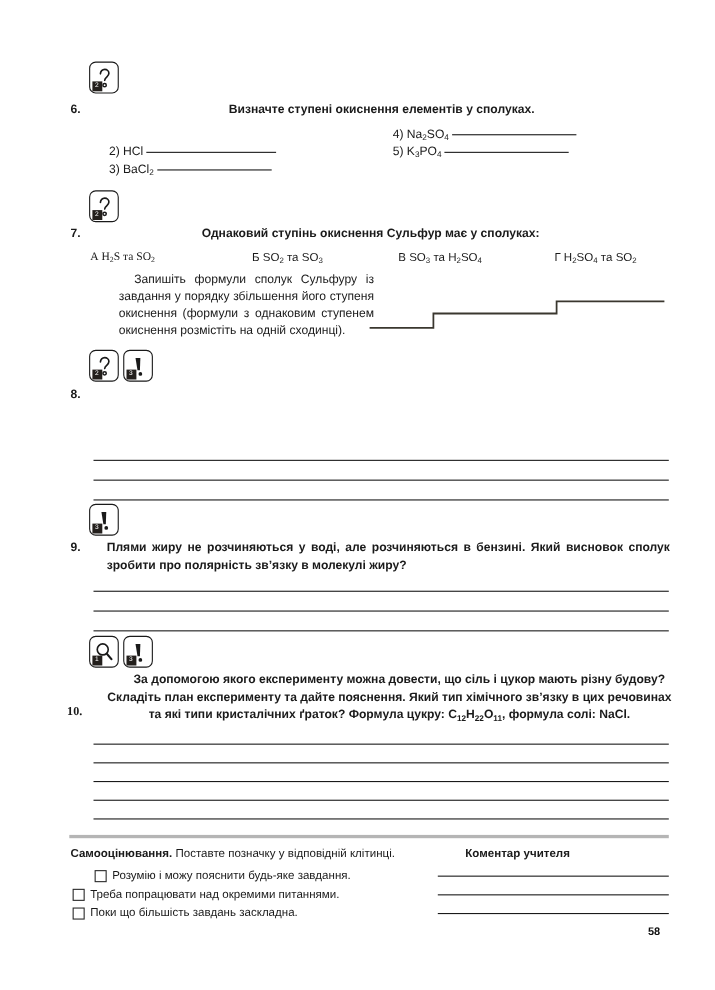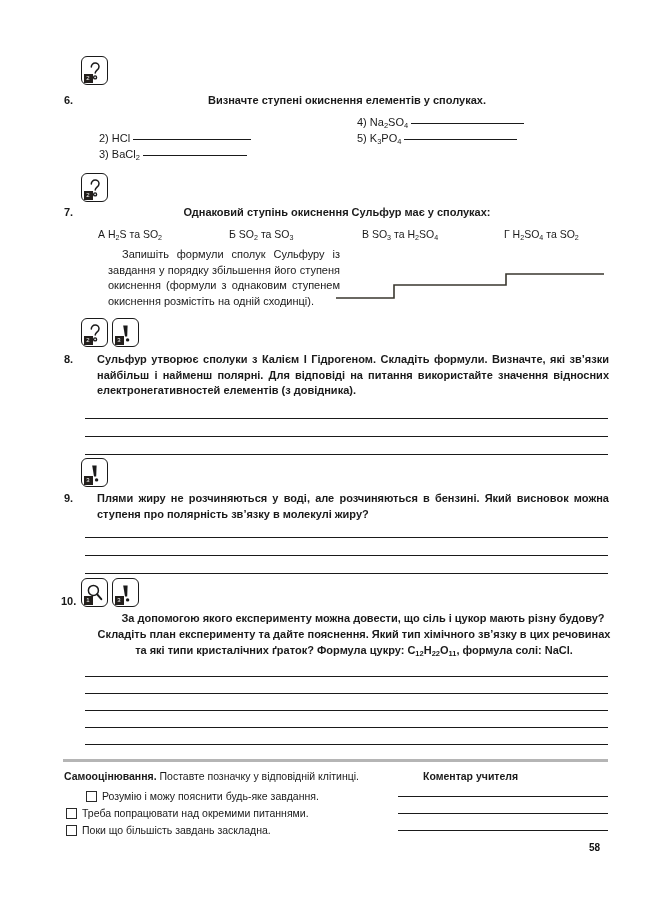--- a/index.html
+++ b/index.html
@@ -206,21 +206,21 @@
           <circle cx="8.1" cy="16.4" r="1.5" fill="none" stroke="#1a1a1a" stroke-width="1.4"></circle>
         </svg>
       </span>
       <span class="badge">2</span>
     </div>
   </div>
 
   <div class="q-num" style="left:64px; top:205px;">7.</div>
   <div class="q-body" style="left:97px; top:205px; width:480px;">Однаковий ступінь окиснення Сульфур має у сполуках:</div>
 
-  <div class="opt" style="left:98px; top:227px;">
+  <div class="opt" style="left:82px; top:227px;font-family:Liberation Serif, serif;">
     <span>А</span>
     <span>H</span><sub>2</sub><span>S</span>
     <span>та</span>
     <span>SO</span><sub>2</sub>
   </div>
 
   <div class="opt" style="left:229px; top:227px;">
     <span>Б</span>
     <span>SO</span><sub>2</sub>
     <span>та</span>
@@ -264,40 +264,39 @@
         <svg width="14" height="20" viewBox="0 0 14 20">
           <path d="M4.2 2.4 L8.6 2.4 L8.2 13.6 L6.0 13.6 Z" fill="#1a1a1a"></path>
           <circle cx="8.6" cy="16.9" r="1.7" fill="#1a1a1a"></circle>
         </svg>
       </span>
       <span class="badge">3</span>
     </div>
   </div>
 
   <div class="q-num" style="left:64px; top:352px;">8.</div>
-  <div class="q-body" style="left:97px; top:352px; width:512px; text-align:justify;">Сульфур утворює сполуки з Калієм І Гідрогеном. Складіть формули. Визначте, які зв’язки найбільш і найменш полярні. Для відповіді на питання використайте значення відносних електронегативностей елементів (з довідника).</div>
 
   <div class="answer-line" style="left:85px; top:418px; width:523px;"></div>
   <div class="answer-line" style="left:85px; top:436px; width:523px;"></div>
   <div class="answer-line" style="left:85px; top:454px; width:523px;"></div>
 
   <div class="icon-row" style="left:81px; top:458px;">
     <div class="task-icon">
       <span class="glyph">
         <svg width="14" height="20" viewBox="0 0 14 20">
           <path d="M4.2 2.4 L8.6 2.4 L8.2 13.6 L6.0 13.6 Z" fill="#1a1a1a"></path>
           <circle cx="8.6" cy="16.9" r="1.7" fill="#1a1a1a"></circle>
         </svg>
       </span>
       <span class="badge">3</span>
     </div>
   </div>
 
   <div class="q-num" style="left:64px; top:491px;">9.</div>
-  <div class="q-body" style="left:97px; top:491px; width:512px; text-align:justify;">Плями жиру не розчиняються у воді, але розчиняються в бензині. Який висновок можна ступеня про полярність зв’язку в молекулі жиру?</div>
+  <div class="q-body" style="left:97px; top:491px; width:512px; text-align:justify;">Плями жиру не розчиняються у воді, але розчиняються в бензині. Який висновок сполук зробити про полярність зв’язку в молекулі жиру?</div>
 
   <div class="answer-line" style="left:85px; top:537px; width:523px;"></div>
   <div class="answer-line" style="left:85px; top:555px; width:523px;"></div>
   <div class="answer-line" style="left:85px; top:573px; width:523px;"></div>
 
   <div class="icon-row" style="left:81px; top:578px;">
     <div class="task-icon">
       <span class="glyph">
         <svg width="19" height="19" viewBox="0 0 19 19">
           <circle cx="8.4" cy="7.4" r="5.0" fill="none" stroke="#1a1a1a" stroke-width="1.5"></circle>
@@ -310,21 +309,21 @@
       <span class="glyph">
         <svg width="14" height="20" viewBox="0 0 14 20">
           <path d="M4.2 2.4 L8.6 2.4 L8.2 13.6 L6.0 13.6 Z" fill="#1a1a1a"></path>
           <circle cx="8.6" cy="16.9" r="1.7" fill="#1a1a1a"></circle>
         </svg>
       </span>
       <span class="badge">3</span>
     </div>
   </div>
 
-  <div class="q-num" style="left:61px; top:594px;">10.</div>
+  <div class="q-num" style="left:61px; top:640px;font-family:Liberation Serif, serif;">10.</div>
   <div class="q-body" style="left:106px; top:611px; width:514px;">За допомогою якого експерименту можна довести, що сіль і цукор мають різну будову?</div>
   <div class="q-body" style="left:97px; top:627px; width:514px;">Складіть план експерименту та дайте пояснення. Який тип хімічного зв’язку в цих речовинах</div>
   <div class="q-body" style="left:97px; top:643px; width:514px; white-space:nowrap;">
     <span>та які типи кристалічних ґраток? Формула цукру: C</span><sub>12</sub><span>H</span><sub>22</sub><span>O</span><sub>11</sub><span>, формула солі: NaCl.</span>
   </div>
 
   <div class="answer-line" style="left:85px; top:676px; width:523px;"></div>
   <div class="answer-line" style="left:85px; top:693px; width:523px;"></div>
   <div class="answer-line" style="left:85px; top:710px; width:523px;"></div>
   <div class="answer-line" style="left:85px; top:727px; width:523px;"></div>

